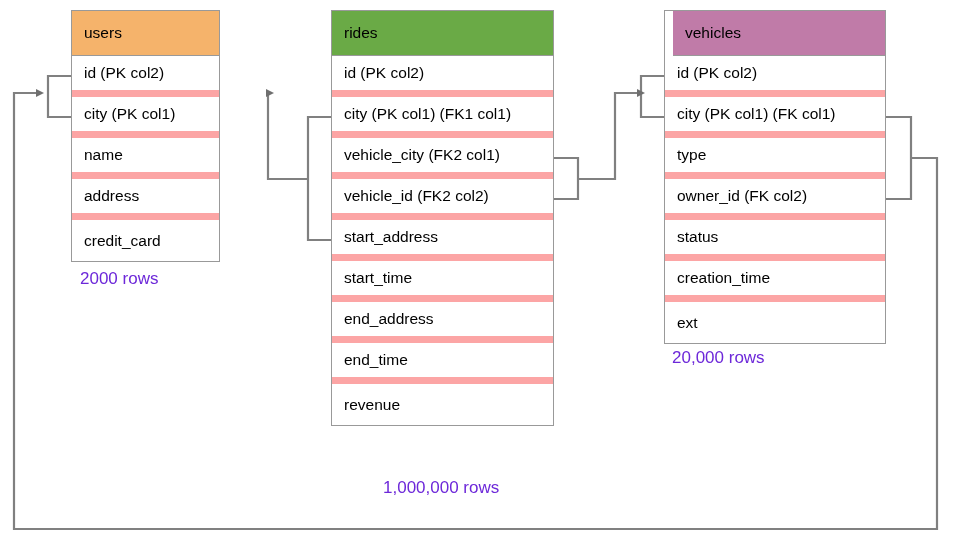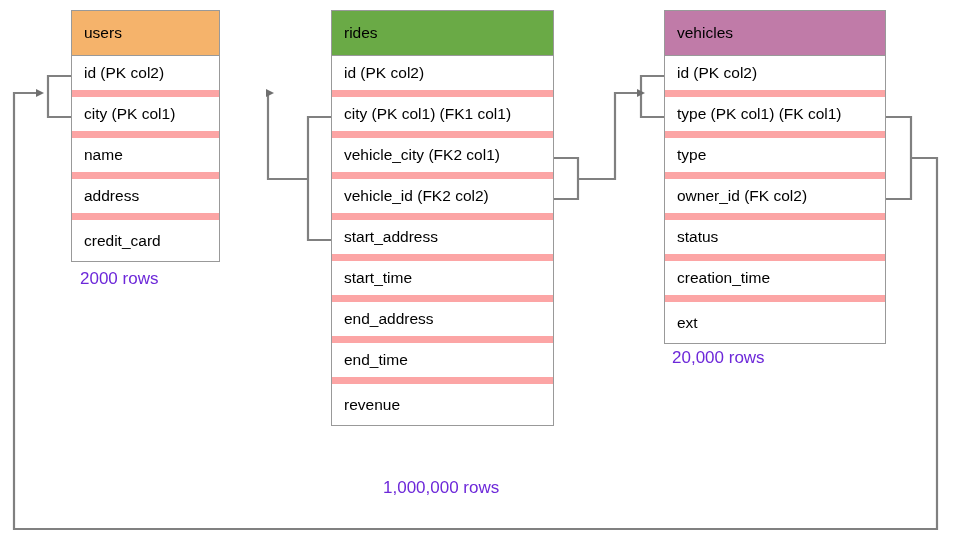--- a/index.html
+++ b/index.html
@@ -163,28 +163,28 @@
     <div class="table-row">
       <span>end_time</span>
     </div>
     <div class="table-row">
       <span>revenue</span>
     </div>
   </div>
   <div class="row-count" style="left:339px; top:478px;margin-left:44px;">1,000,000 rows</div>
 
   <div class="table-box" style="left:664px; top:10px; width:222px;">
-    <div class="table-header" style="background:#c07ba8;">
+    <div class="table-header" style="background:#c07ba8;margin-left:8px;">
       <span>vehicles</span>
     </div>
     <div class="table-row">
       <span>id (PK col2)</span>
     </div>
     <div class="table-row">
-      <span>type (PK col1) (FK col1)</span>
+      <span>city (PK col1) (FK col1)</span>
     </div>
     <div class="table-row">
       <span>type</span>
     </div>
     <div class="table-row">
       <span>owner_id (FK col2)</span>
     </div>
     <div class="table-row">
       <span>status</span>
     </div>

